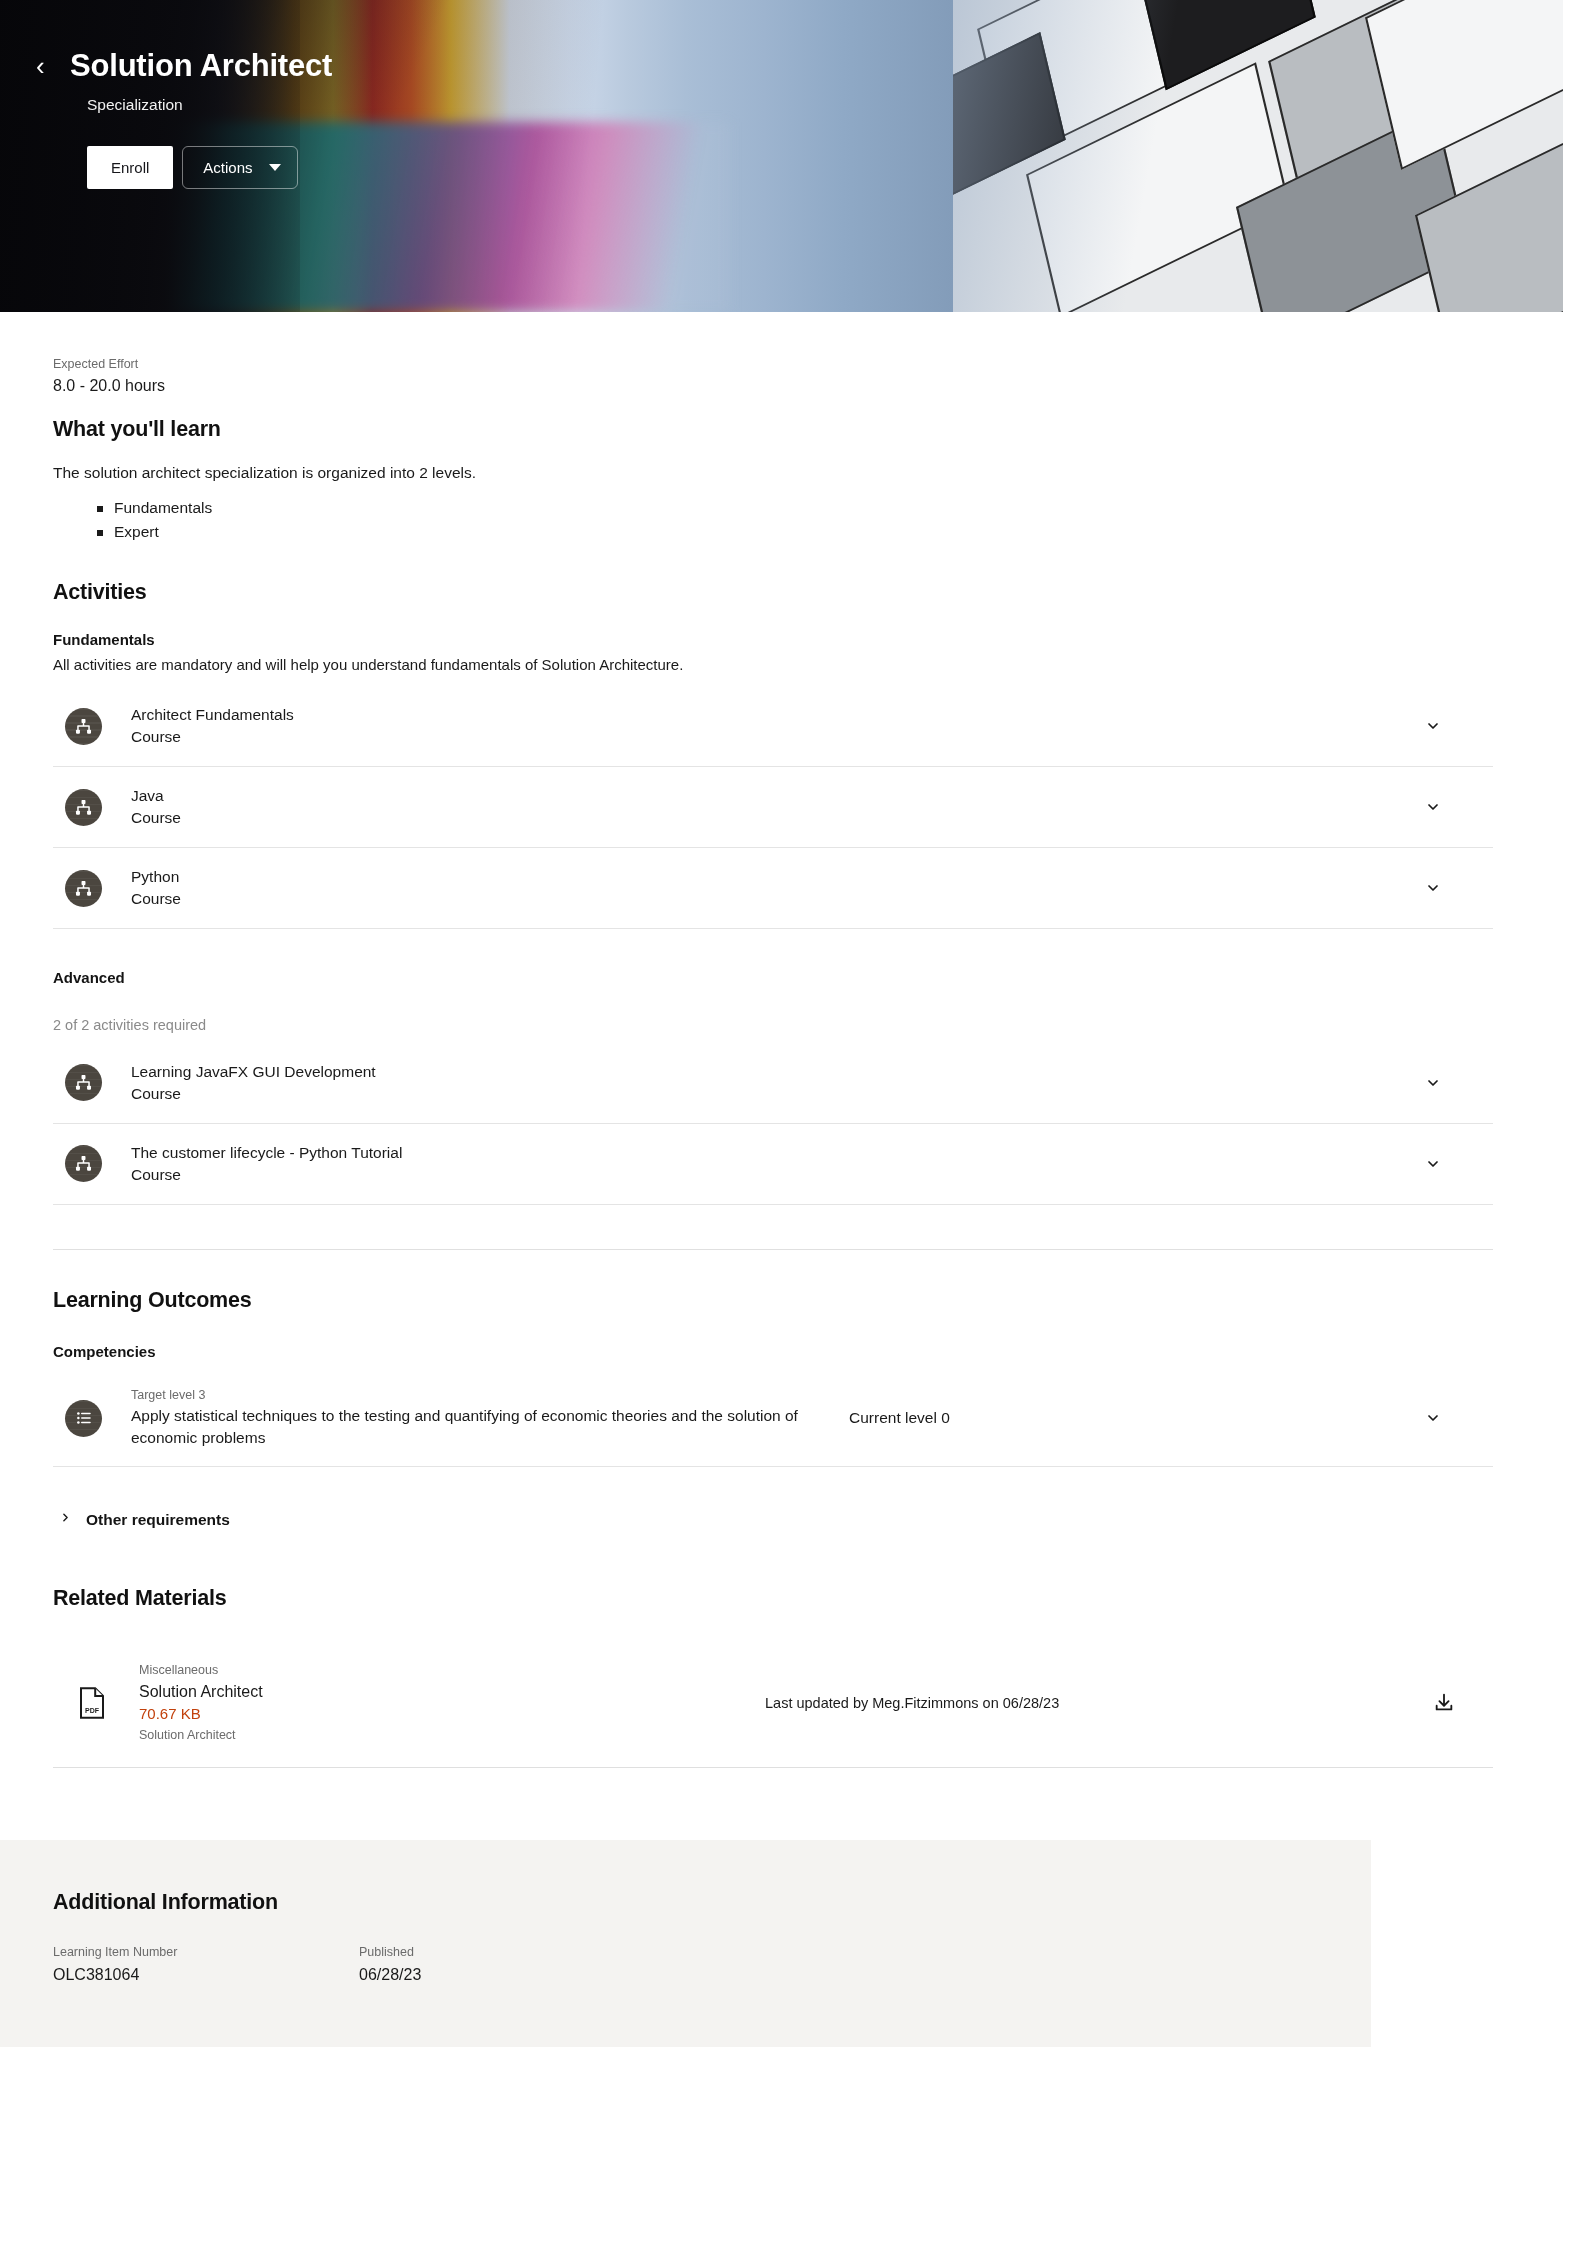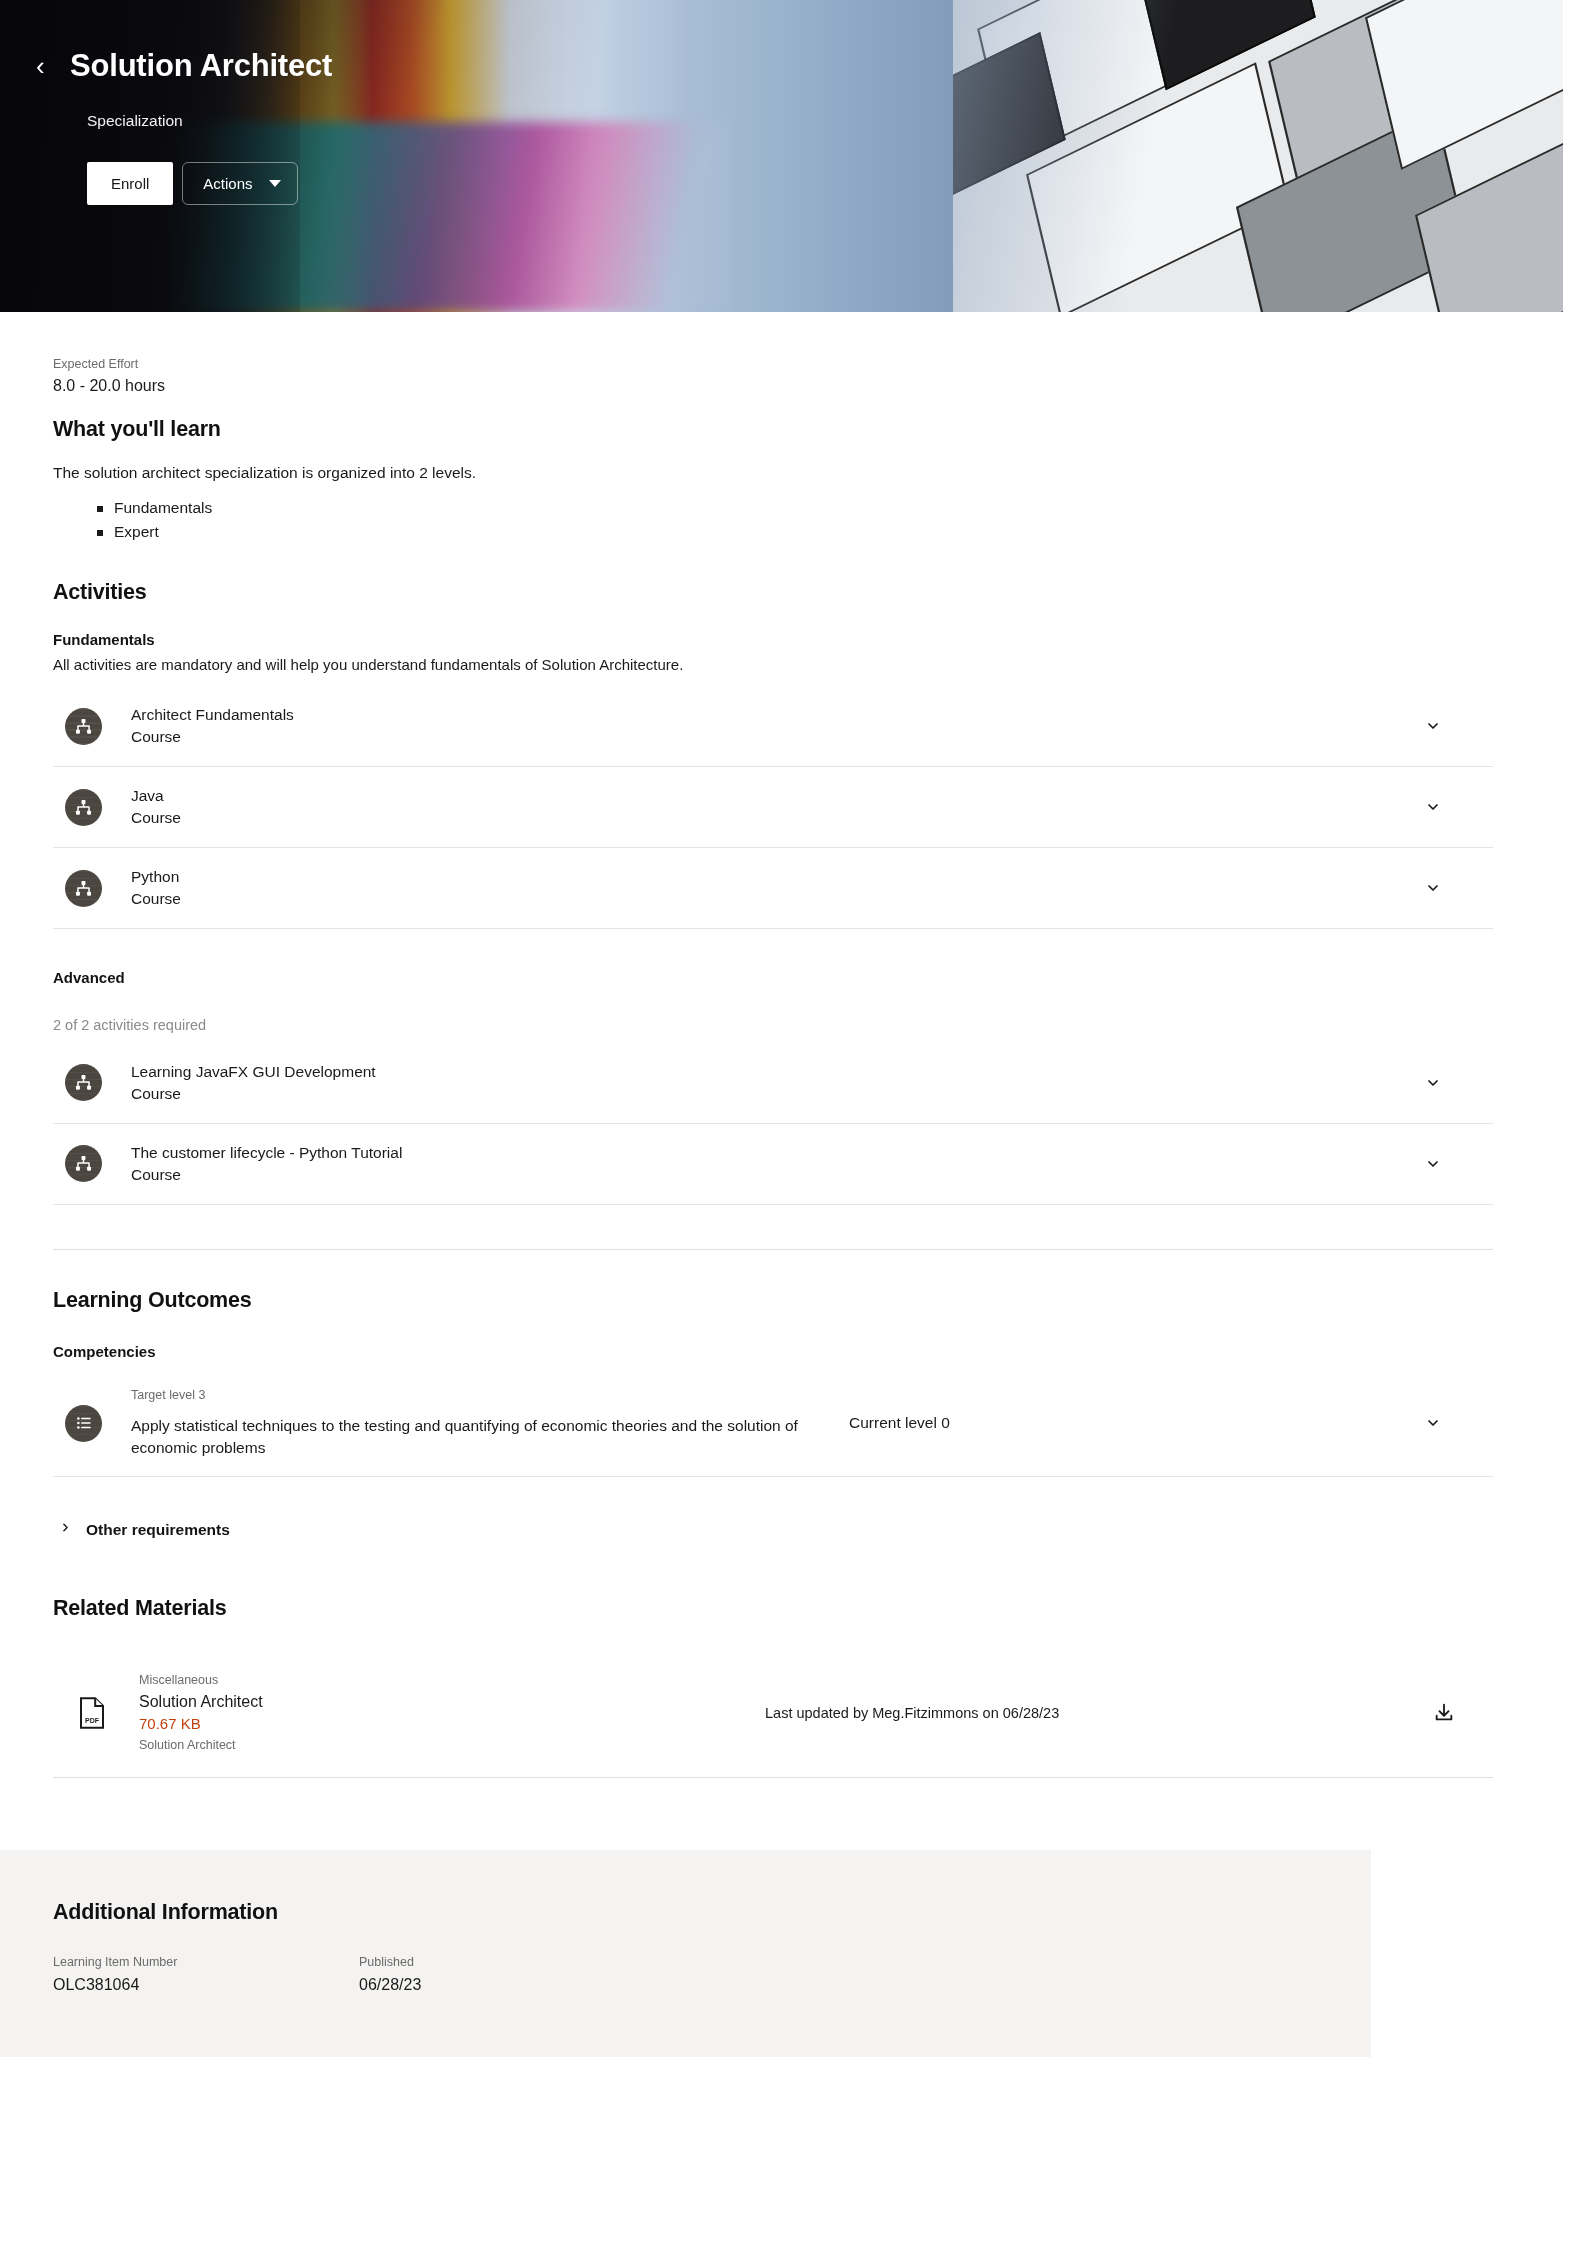--- a/index.html
+++ b/index.html
@@ -127,21 +127,21 @@
     color: #ffffff;
     font-size: 31px;
     font-weight: 700;
     letter-spacing: -0.2px;
     line-height: 1.15;
     white-space: nowrap;
   }
   .hero-sub {
     color: #f2f2f2;
     font-size: 15.5px;
-    margin: 28px 0 0 51px;
+    margin: 12px 0 0 51px;
     font-weight: 400;
   }
   .hero-buttons {
     display: flex;
     align-items: stretch;
     margin: 32px 0 0 51px;
     gap: 9px;
   }
   .btn-enroll {
     background: #ffffff;
@@ -325,21 +325,21 @@
   .comp-text { margin-left: 29px; width: 700px; flex: 0 0 700px; }
   .comp-target {
     font-size: 12.5px;
     color: #6b6b6b;
     line-height: 1.4;
   }
   .comp-desc {
     font-size: 15.5px;
     color: #1a1a1a;
     line-height: 1.42;
-    margin-top: 11px;
+    margin-top: 1px;
   }
   .comp-current {
     font-size: 15.5px;
     color: #1a1a1a;
     flex: 1 1 auto;
     padding-left: 18px;
   }
 
   .other-req {
     display: flex;

